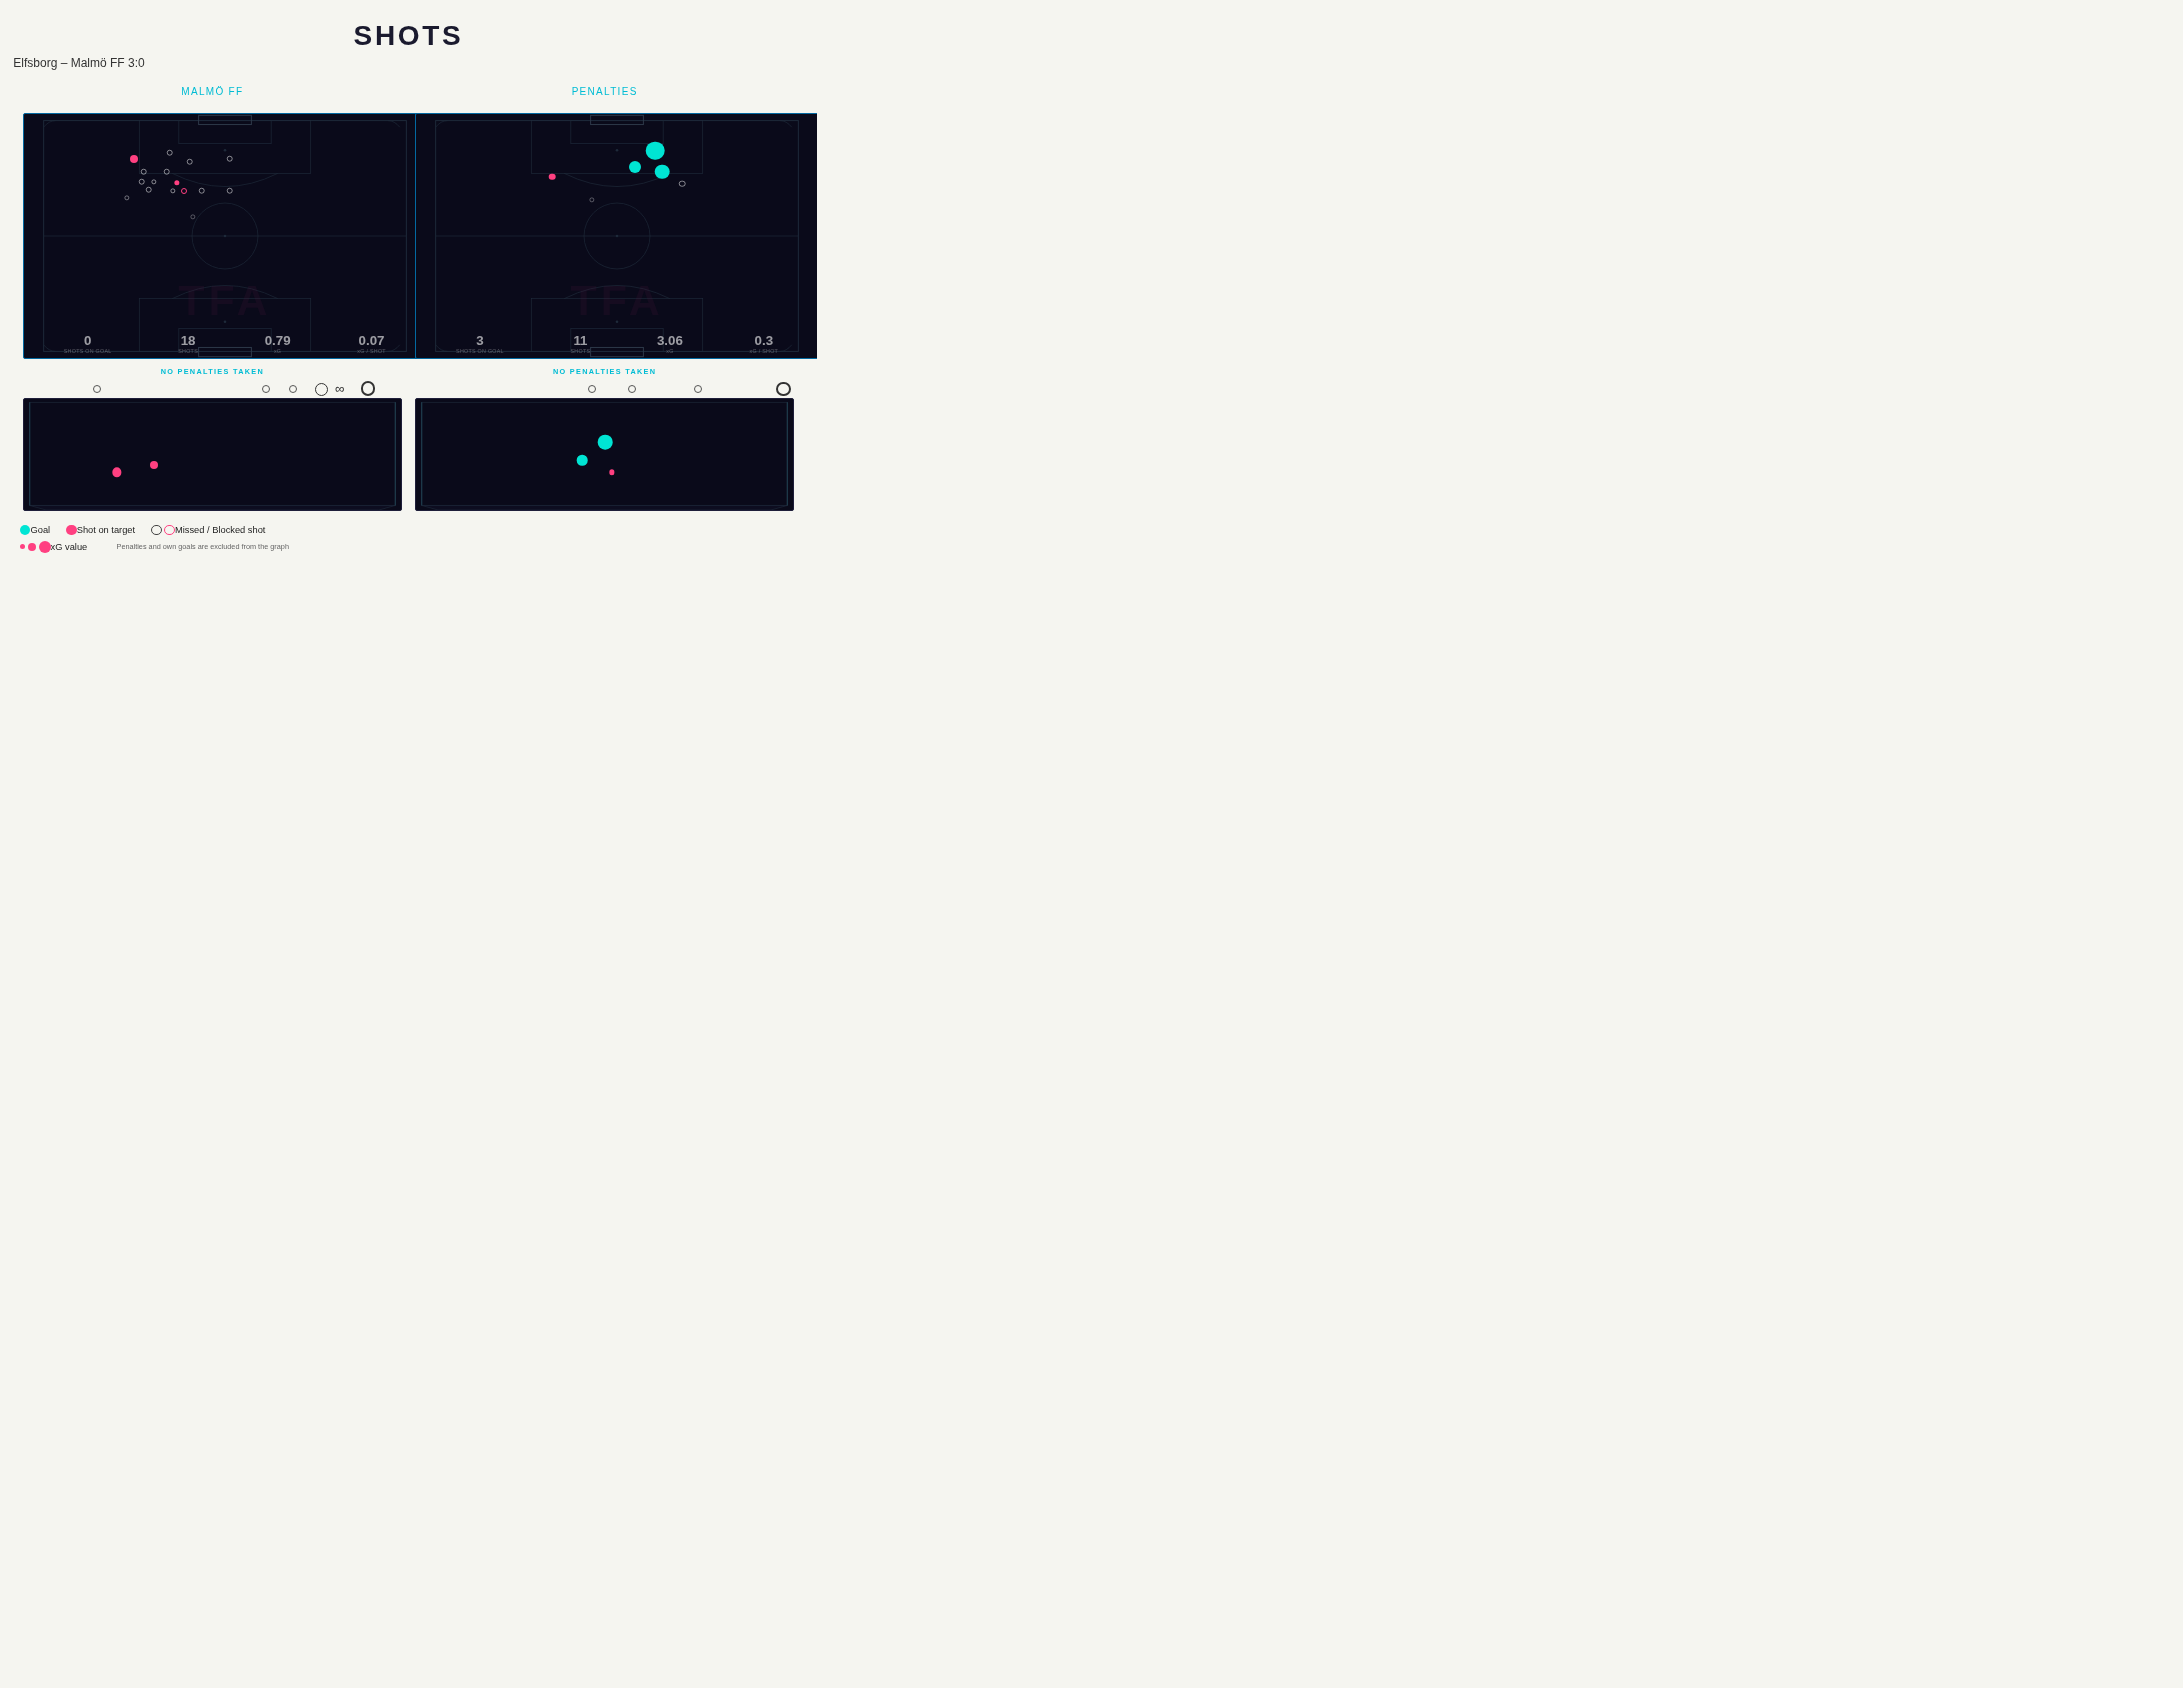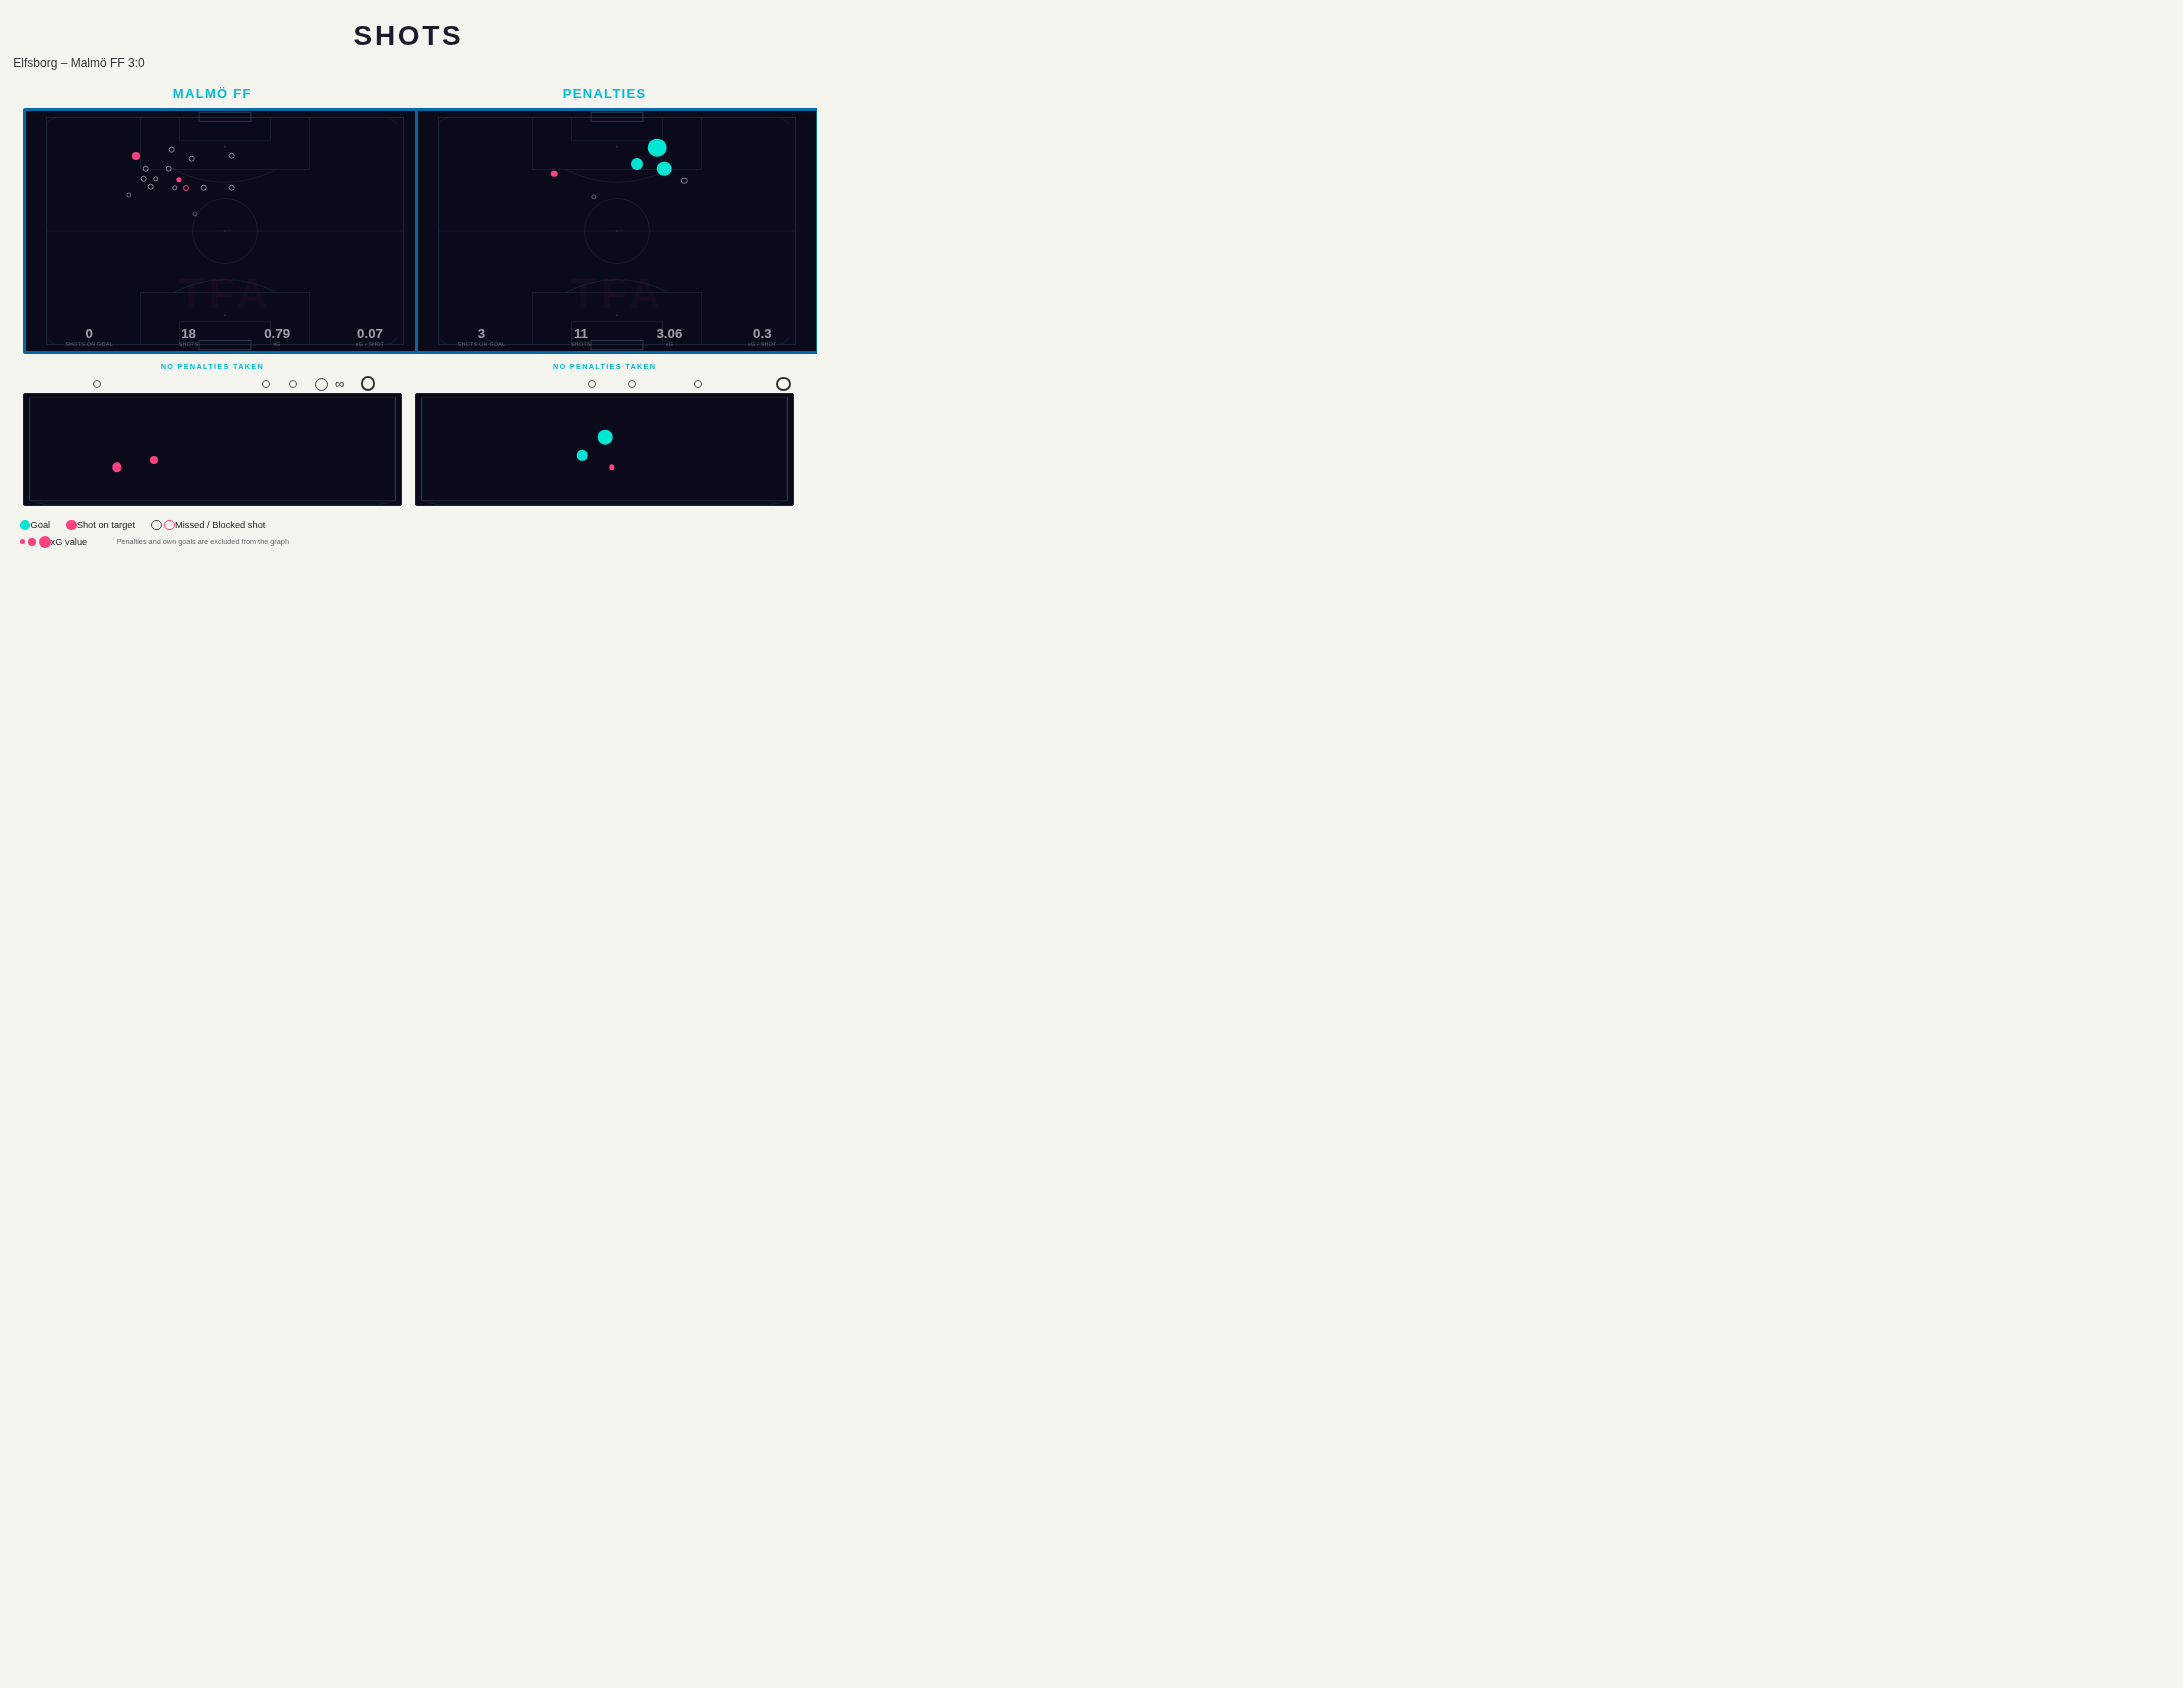--- a/index.html
+++ b/index.html
@@ -29,29 +29,29 @@
       display: flex;
       gap: 13.3px;
       justify-content: center;
       margin-bottom: 5.3px;
     }
     .col {
       width: 379px;
     }
     .team-title {
       text-align: center;
-      font-size: 13px;
-      font-weight: 700;
+      font-size: 10px;
+      font-weight: 400;
       color: #00bcd4;
       letter-spacing: 1.3px;
-      margin-bottom: 7px;
+      margin-bottom: 16px;
     }
     .pitch-container {
       background: #0a0a1a;
-      border: 3px solid #0369a1;
+      border: 1px solid #0369a1;
       border-radius: 2px;
       position: relative;
       width: 404px;
       height: 246px;
       overflow: hidden;
     }
     .pitch-lines {
       position: absolute;
       top: 0; left: 0;
       width: 100%; height: 100%;

